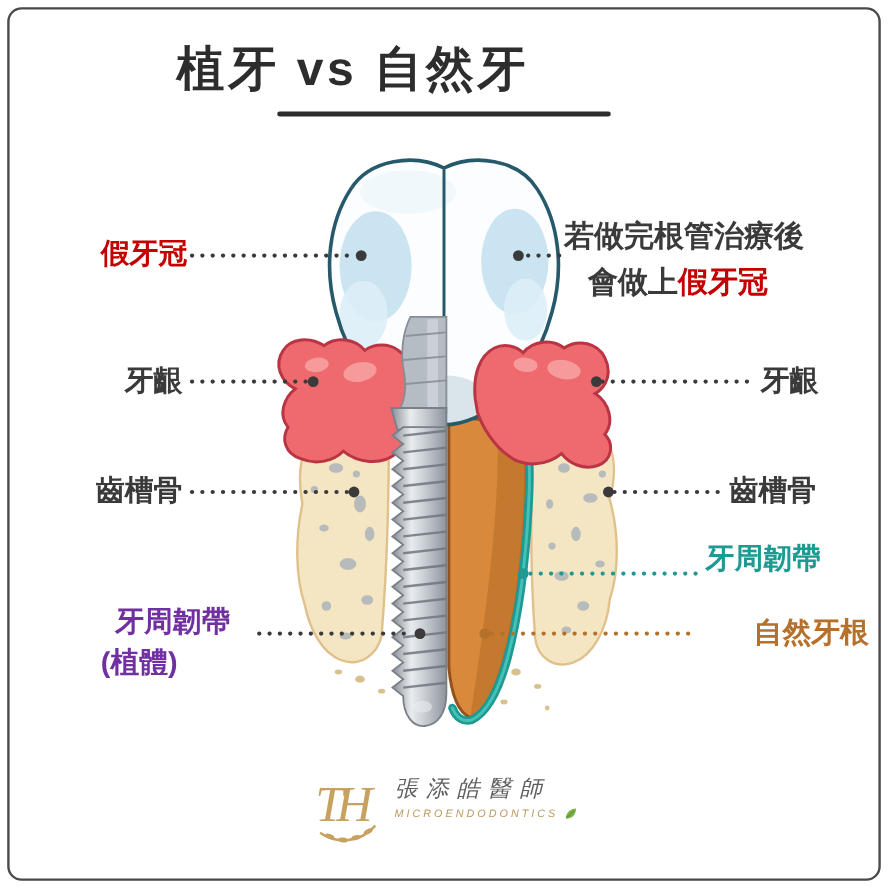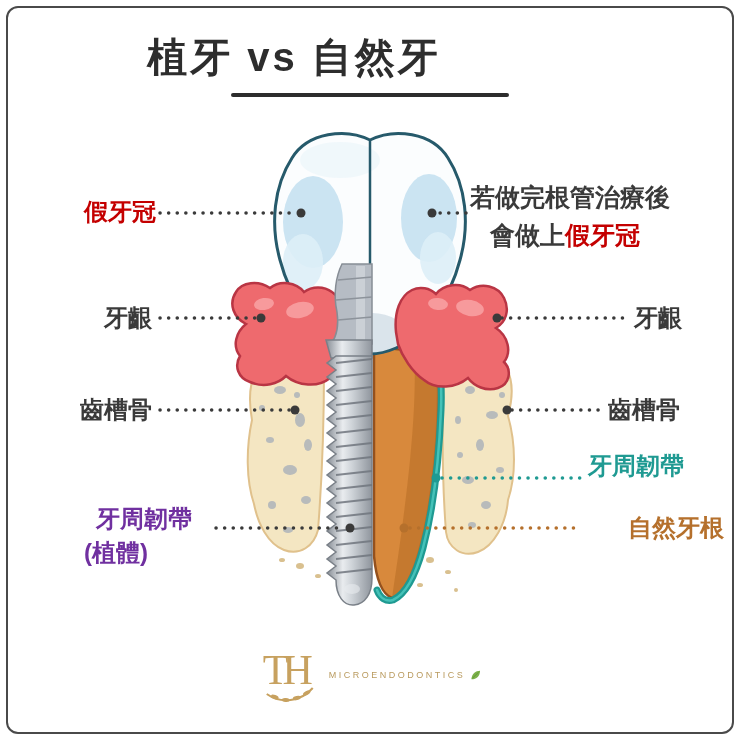--- a/index.html
+++ b/index.html
@@ -24,21 +24,21 @@
     position:absolute;font-weight:700;font-size:24px;color:#3a3a3a;
     white-space:nowrap;line-height:1.1;
   }
   .lbl.red{color:#c40000;}
   .lbl.purple{color:#7030a0;}
   .lbl.teal{color:#1f9a92;}
   .lbl.brown{color:#b5702c;}
   .lbl.note{font-size:25px;text-align:center;}
   .logo{
     position:absolute;top:644px;left:50%;transform:translateX(-50%);
-    display:flex;align-items:center;gap:10px;
+    display:flex;gap:10px;font-style:italic;
   }
   .logo-text{display:flex;flex-direction:column;gap:2px;}
   .logo-doctor{
     font-family:"Liberation Serif",serif;font-size:19px;color:#5f5f5f;
     letter-spacing:7px;white-space:nowrap;
   }
   .logo-en{
     font-size:9px;color:#b99a5e;letter-spacing:2.5px;white-space:nowrap;
     display:flex;align-items:center;gap:4px;
   }
@@ -218,20 +218,21 @@
     <text x="4" y="40" font-family="Liberation Serif, serif" font-size="42" fill="#c7a15f" letter-spacing="-6">TH</text>
     <path d="M8,50 C22,60 42,58 54,44" stroke="#c7a15f" stroke-width="2" fill="none"></path>
     <g fill="#c7a15f">
       <ellipse cx="16" cy="53" rx="4" ry="2" transform="rotate(20 16 53)"></ellipse>
       <ellipse cx="27" cy="56" rx="4" ry="2" transform="rotate(5 27 56)"></ellipse>
       <ellipse cx="38" cy="54" rx="4" ry="2" transform="rotate(-12 38 54)"></ellipse>
       <ellipse cx="48" cy="49" rx="4" ry="2" transform="rotate(-28 48 49)"></ellipse>
     </g>
   </svg>
   <div class="logo-text">
+    <div class="logo-doctor">張添皓醫師</div>
     <div class="logo-en">
       <span>MICROENDODONTICS</span>
       <svg width="12" height="12" viewBox="0 0 14 14">
         <path d="M2,12 C2,6 7,2 12,2 C12,8 8,12 2,12 Z" fill="#7cb14a"></path>
         <path d="M3,11 L10,4" stroke="#5d9334" stroke-width="1" fill="none"></path>
       </svg>
     </div>
   </div>
 </div>
 

